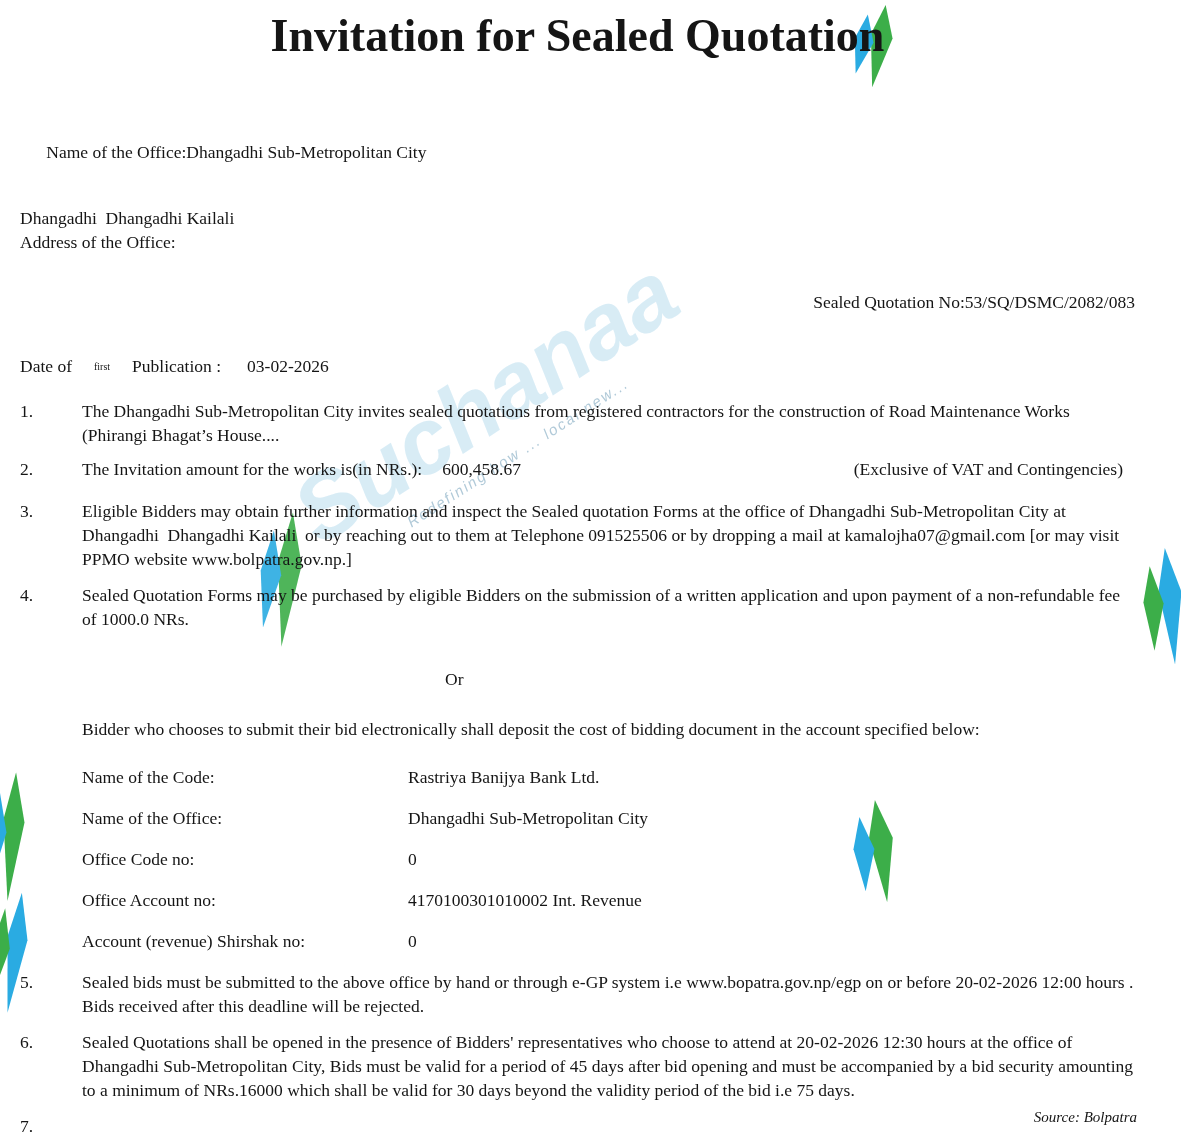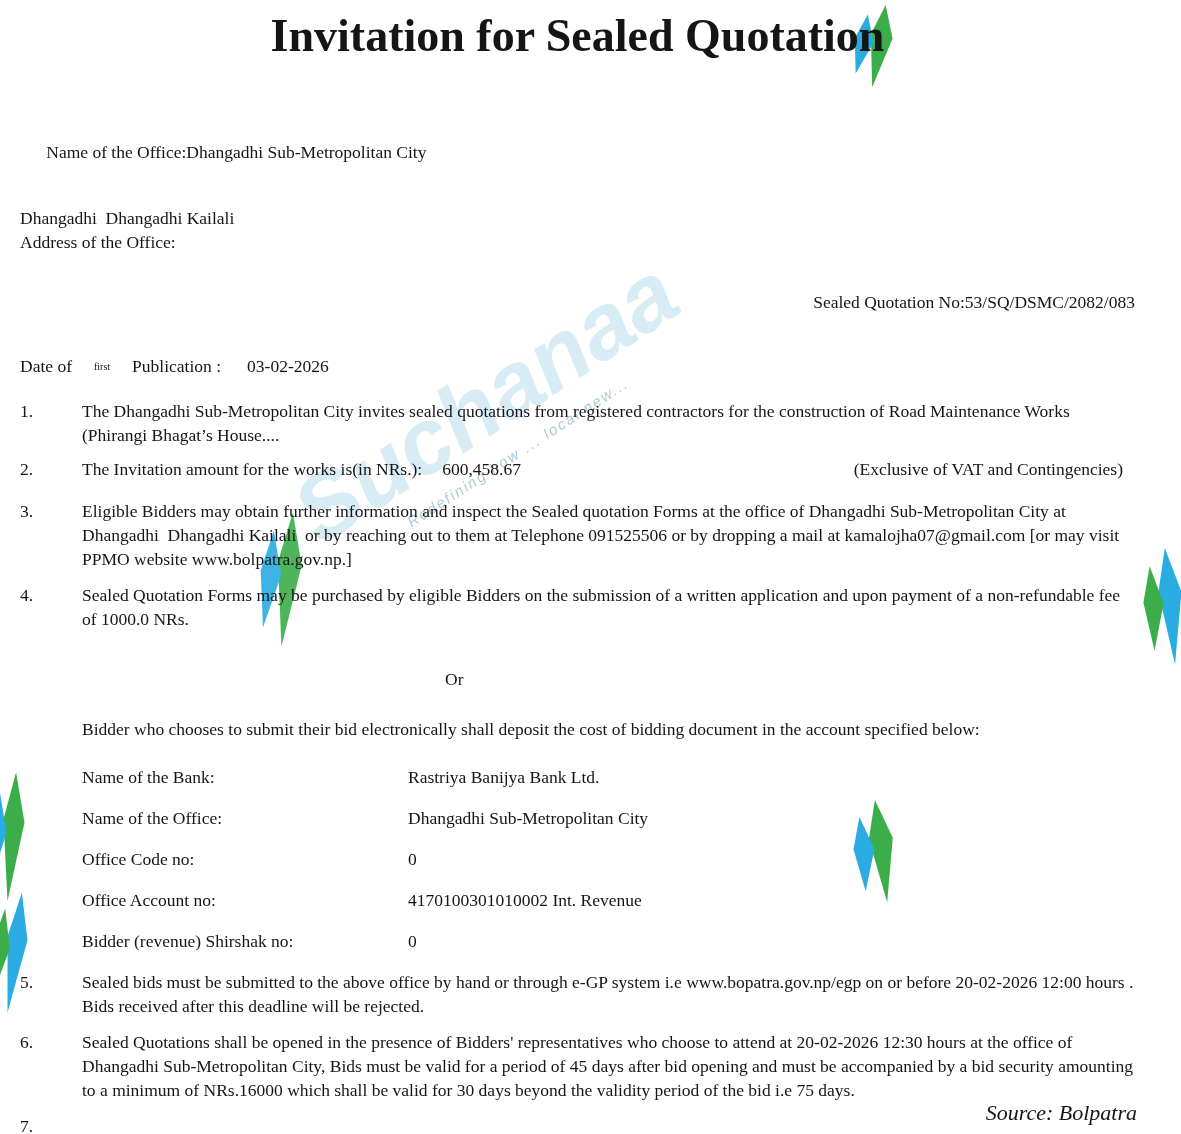--- a/index.html
+++ b/index.html
@@ -40,21 +40,21 @@
   .amount { margin-left:20px; }
   .vat-note { margin-left:auto; margin-right:12px; }
   .or-sep { padding-left:425px; margin-bottom:26px;margin-top:36px; }
   .electronic { margin-left:62px; margin-bottom:24px; white-space:pre-wrap; }
   .bank { margin-left:62px; margin-bottom:17px; }
   .bank-row { display:flex; margin-bottom:17px; }
   .bank-row .blabel { flex:0 0 326px; }
   .bank-row .bvalue { flex:1; white-space:pre-wrap; }
   .source {
     position:absolute; right:44px; bottom:8px; z-index:3;
-    font-style:italic; font-size:22px;text-align:center;
+    font-style:italic; font-size:15px;text-align:center;
   }
   
   .watermark {
     position:absolute; left:250px; top:350px; width:480px;
     z-index:1; text-align:center;
     transform:rotate(-33deg);
     pointer-events:none;
   }
   .wm-brand {
     font-family:"Liberation Sans", sans-serif;
@@ -169,37 +169,37 @@
       <div class="num">4.</div>
       <div class="text">Sealed Quotation Forms may be purchased by eligible Bidders on the submission of a written application and upon payment of a non-refundable fee of 1000.0 NRs.</div>
     </div>
 
     <div class="or-sep">Or</div>
 
     <div class="electronic">Bidder who chooses to submit their bid electronically shall deposit the cost of bidding document in the account specified below:</div>
 
     <div class="bank">
       <div class="bank-row">
-        <div class="blabel">Name of the Bank:</div>
+        <div class="blabel">Name of the Code:</div>
         <div class="bvalue">Rastriya Banijya Bank Ltd.</div>
       </div>
       <div class="bank-row">
         <div class="blabel">Name of the Office:</div>
         <div class="bvalue">Dhangadhi Sub-Metropolitan City</div>
       </div>
       <div class="bank-row">
         <div class="blabel">Office Code no:</div>
         <div class="bvalue">0</div>
       </div>
       <div class="bank-row">
         <div class="blabel">Office Account no:</div>
         <div class="bvalue">4170100301010002 Int. Revenue</div>
       </div>
       <div class="bank-row">
-        <div class="blabel">Bidder (revenue) Shirshak no:</div>
+        <div class="blabel">Account (revenue) Shirshak no:</div>
         <div class="bvalue">0</div>
       </div>
     </div>
 
     <div class="item">
       <div class="num">5.</div>
       <div class="text">Sealed bids must be submitted to the above office by hand or through e-GP system i.e www.bopatra.gov.np/egp on or before 20-02-2026 12:00 hours . Bids received after this deadline will be rejected.</div>
     </div>
 
     <div class="item">

